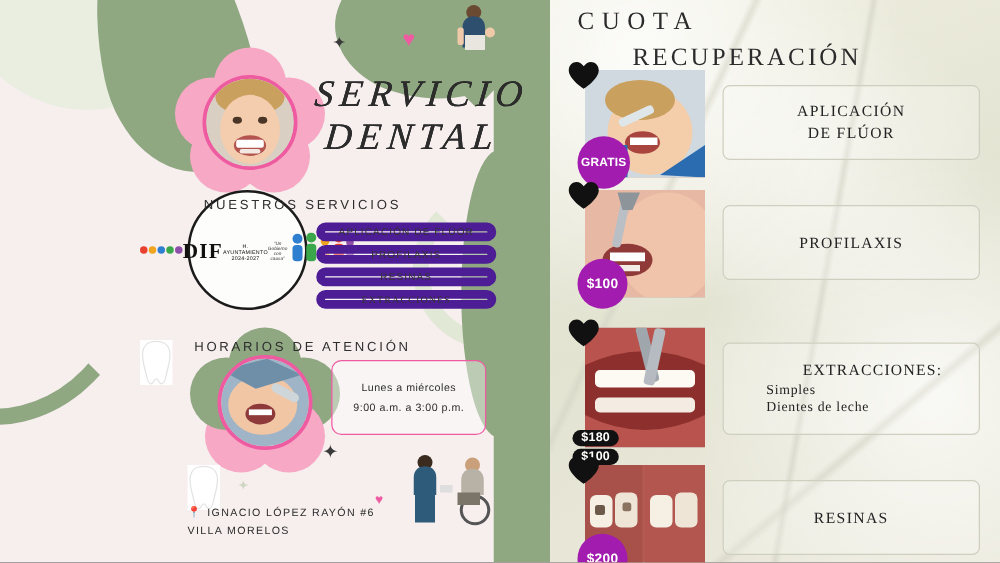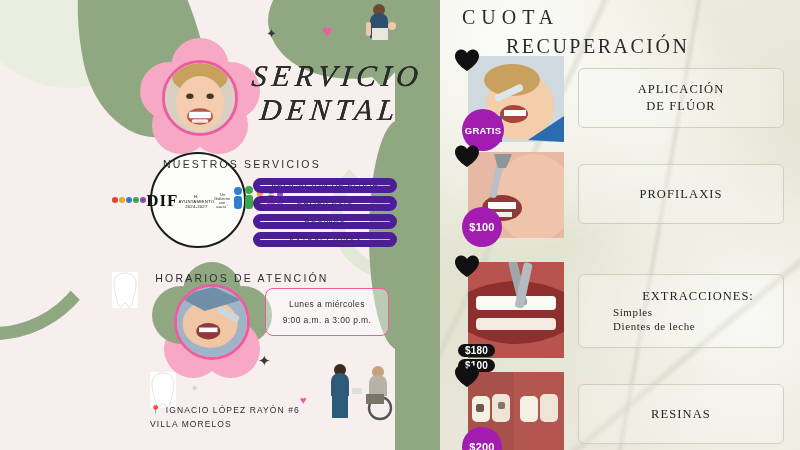--- a/index.html
+++ b/index.html
@@ -172,21 +172,21 @@
     z-index: 6;
   }
   .pill.p1 { top: 178px; }
   .pill.p2 { top: 196px; }
   .pill.p3 { top: 214px; }
   .pill.p4 { top: 232px; font-family: Liberation Serif, serif; }
 
   .hours-box {
     position: absolute;
     left: 265px; top: 288px;
-    width: 124px; height: 48px;
+    width: 124px; height: 60px;
     border: 1px solid #ef5ba1;
     border-radius: 8px;
     background: rgba(255,255,255,.4);
     z-index: 6;
     display: flex; flex-direction: column;
     align-items: center; justify-content: center;
     gap: 6px;
   }
   .hours-box div { font-size: 8.5px; color: #2e2e2e; letter-spacing: .4px;}
 

